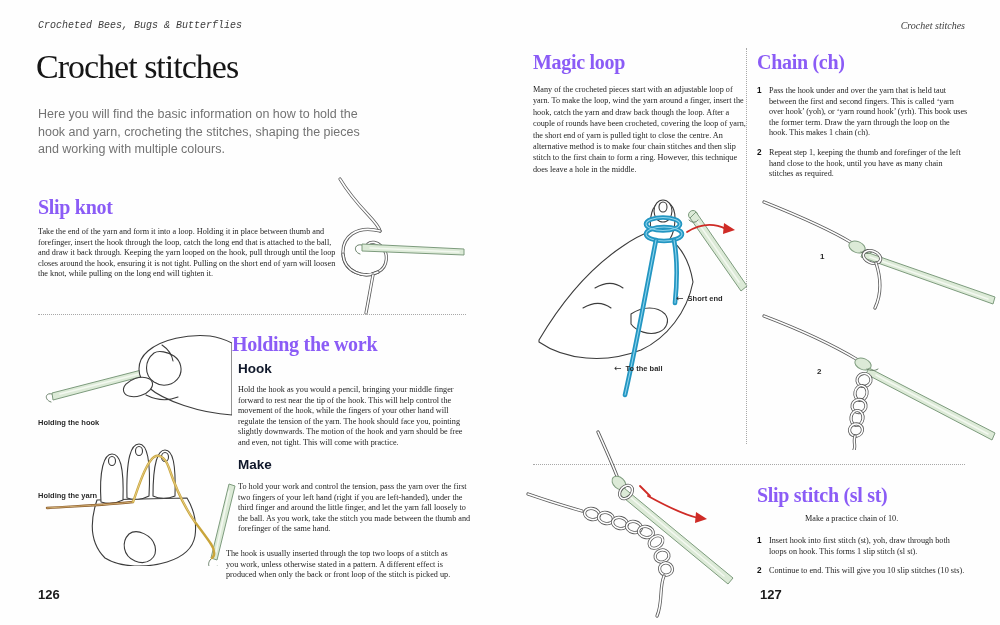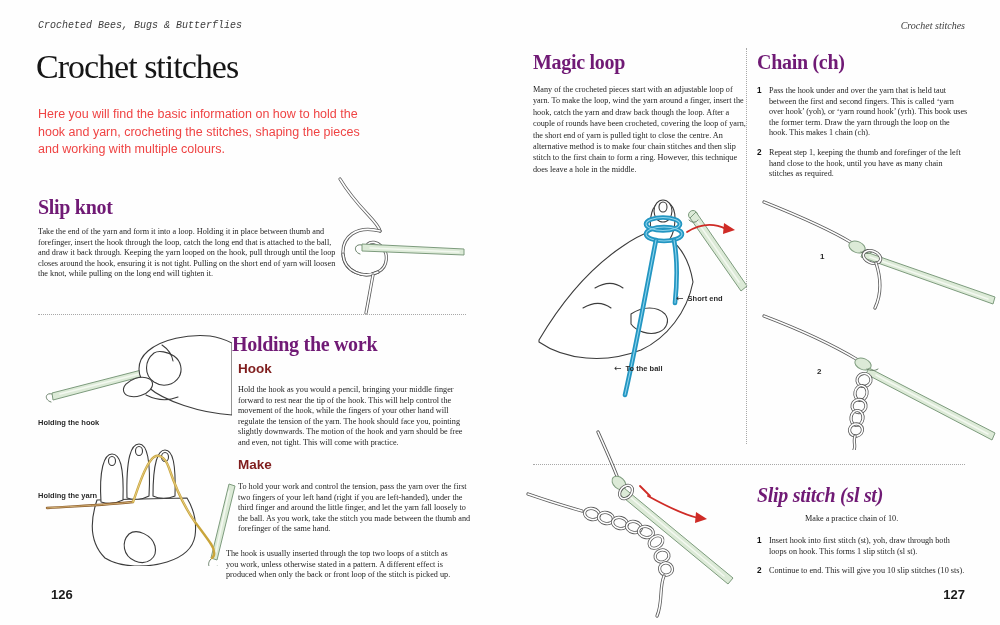--- a/index.html
+++ b/index.html
@@ -1,23 +1,23 @@
 <!DOCTYPE html>
 <html><head>
 <meta charset="utf-8">
 <style>
   html,body{margin:0;padding:0;}
   body{width:1000px;height:625px;position:relative;background:#fefefe;overflow:hidden;
        font-family:"Liberation Serif",serif;color:#1e1e1e;}
   .abs{position:absolute;}
   .runhead{font:italic 10px "Liberation Serif",serif;color:#3c3c3c;}
   .title{font:400 34px/1 "Liberation Serif",serif;color:#161616;letter-spacing:-1px;}
-  .intro{font:400 12.5px/17.6px "Liberation Sans",sans-serif;color:#ef4444;}
-  .h2{font:bold 20px/1 "Liberation Serif",serif;color:#701a75;letter-spacing:-0.3px;}
-  .h3{font:bold 13.5px/1 "Liberation Sans",sans-serif;color:#7f1d1d;}
+  .intro{font:400 12.5px/17.6px "Liberation Sans",sans-serif;color:#737373;}
+  .h2{font:bold 20px/1 "Liberation Serif",serif;color:#8b5cf6;letter-spacing:-0.3px;}
+  .h3{font:bold 13.5px/1 "Liberation Sans",sans-serif;color:#0f172a;}
   .body-txt{font:400 8.2px/10.6px "Liberation Serif",serif;color:#1e1e1e;text-align:left;}
   .caption{font:bold 7.5px/1 "Liberation Sans",sans-serif;color:#2a2a2a;}
   .figlabel{font:bold 8px/1 "Liberation Sans",sans-serif;color:#2a2a2a;}
   .pagenum{font:bold 13px/1 "Liberation Sans",sans-serif;color:#1a1a1a;}
   .dotted-h{border-top:1px dotted #a8a8a8;height:0;}
   .dotted-v{border-left:1px dotted #a8a8a8;width:0;}
   .steps .row{display:flex;margin-bottom:9px;}
   .steps .num{font:bold 8.2px/10.6px "Liberation Sans",sans-serif;width:12px;flex:none;color:#111;}
   .steps .txt{font:400 8.2px/10.6px "Liberation Serif",serif;}
   .ill-label{display:flex;align-items:center;gap:4px;}
@@ -100,21 +100,21 @@
     <path class="brownI" d="M 2,72 C 32,70 62,69 88,66"></path>
   <path class="yellow" d="M 88,66 C 94,50 98,34 106,24 C 112,16 120,20 124,32 C 130,50 140,72 150,86 C 156,94 162,102 166,108"></path>
   <path class="yellowI" d="M 88,66 C 94,50 98,34 106,24 C 112,16 120,20 124,32 C 130,50 140,72 150,86"></path>
   <polygon class="hook" points="184,48 190,50 172,124 166,122"></polygon>
   <path class="hookhl" d="M 184,55 L 171,116"></path>
   <path class="notch" d="M 166,123 C 160,129 166,136 172,130"></path>
   <path class="yellow" d="M 166,108 C 170,114 170,120 167,122"></path>
 </svg>
 <div class="abs caption" style="left:38px;top:492px;">Holding the yarn</div>
 
-<div class="abs pagenum" style="left:51px;top:588px;">126</div>
+<div class="abs pagenum" style="left:38px;top:588px;">126</div>
 
 <div class="abs runhead" style="left:760px;top:20px;width:205px;text-align:right;">Crochet stitches</div>
 
 <div class="abs h2" style="left:533px;top:52px;">Magic loop</div>
 <div class="abs body-txt" style="left:533px;top:84px;width:215px;line-height:11.4px;">Many of the crocheted pieces start with an adjustable loop of yarn. To make the loop, wind the yarn around a finger, insert the hook, catch the yarn and draw back though the loop. After a couple of rounds have been crocheted, covering the loop of yarn, the short end of yarn is pulled tight to close the centre. An alternative method is to make four chain stitches and then slip stitch to the first chain to form a ring. However, this technique does leave a hole in the middle.</div>
 
 <svg class="abs" style="left:537px;top:190px;" width="212" height="238" viewBox="0 0 212 238">
   <path class="handfill" d="M 2,150 C 28,106 56,76 86,56 C 96,49 106,44 114,41 C 112,28 115,15 123,12 C 131,9 138,16 138,28 C 138,36 136,44 133,49 C 145,58 153,74 156,92 C 150,122 130,148 104,160 C 68,174 28,170 2,152 Z"></path>
   <path class="handln" d="M 58,98 C 68,92 78,92 86,98"></path>
   <path class="handln" d="M 46,118 C 56,112 66,112 74,118"></path>
@@ -223,26 +223,26 @@
     <ellipse class="yarnI" cx="136" cy="126" rx="6" ry="7" transform="rotate(75 136 126)"></ellipse>
   <ellipse class="yarnO" cx="140" cy="139" rx="6.5" ry="6" transform="rotate(20 140 139)"></ellipse>
     <ellipse class="yarnI" cx="140" cy="139" rx="6.5" ry="6" transform="rotate(20 140 139)"></ellipse>
   <path class="yarnO" d="M 138,146 C 133,158 137,172 131,186"></path>
     <path class="yarnI" d="M 138,146 C 133,158 137,172 131,186"></path>
   <path class="red" d="M 114,56 L 124,66"></path>
   <path class="red" d="M 122,66 C 140,76 156,84 172,88"></path>
   <polygon class="redfill" points="170,82 181,89 169,93"></polygon>
 </svg>
 
-<div class="abs h2" style="left:757px;top:485px;font-style:italic;">Slip stitch (sl st)</div>
+<div class="abs h2" style="left:757px;top:485px;">Slip stitch (sl st)</div>
 <div class="abs body-txt" style="left:757px;top:514px;width:212px;margin-left:48px;">Make a practice chain of 10.</div>
 <div class="abs steps" style="left:757px;top:536px;width:212px;">
   <div class="row">
     <span class="num">1</span>
     <span class="txt">Insert hook into first stitch (st), yoh, draw through both loops on hook. This forms 1 slip stitch (sl st).</span>
   </div>
   <div class="row">
     <span class="num">2</span>
     <span class="txt">Continue to end. This will give you 10 slip stitches (10 sts).</span>
   </div>
 </div>
 
-<div class="abs pagenum" style="left:760px;top:588px;width:205px;text-align:right;">127</div>
+<div class="abs pagenum" style="left:760px;top:588px;width:205px;text-align:left;">127</div>
 
 </body></html>

